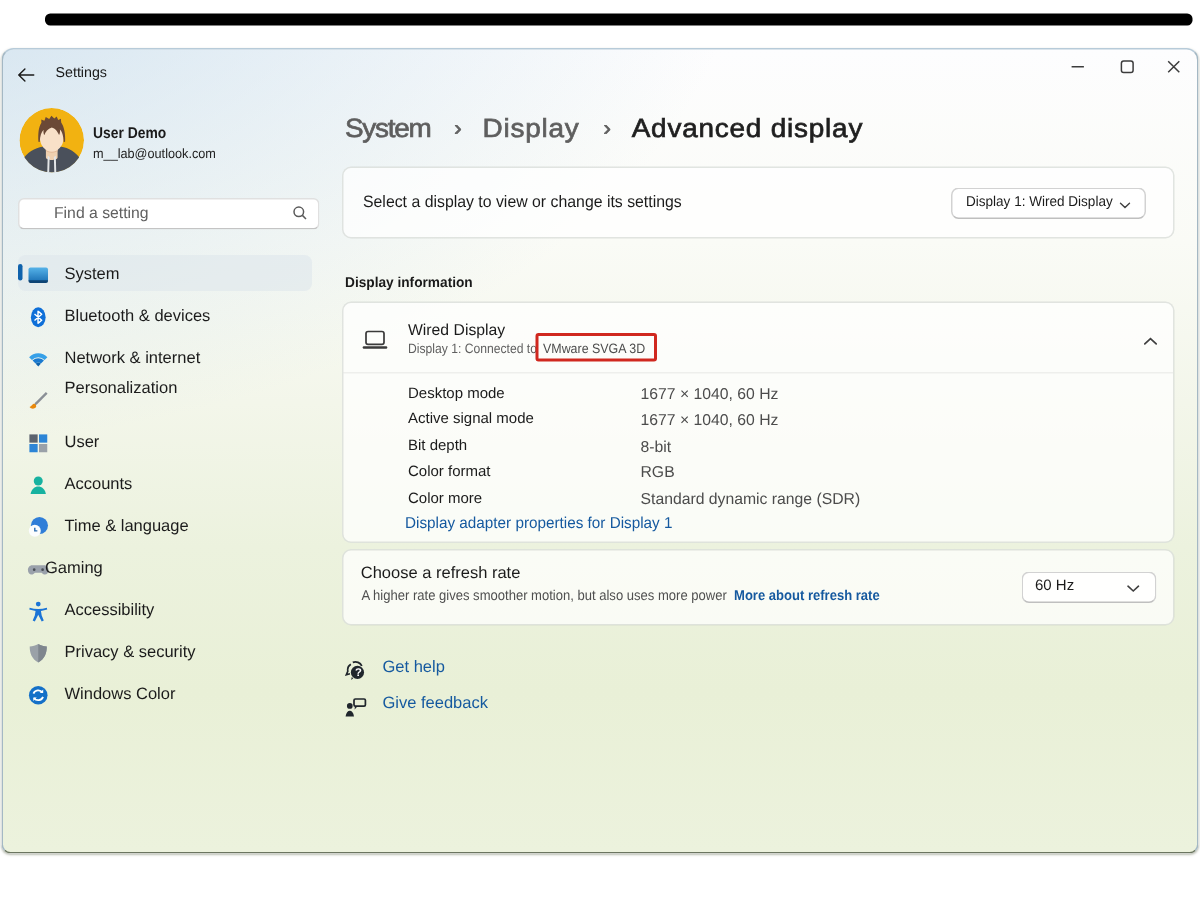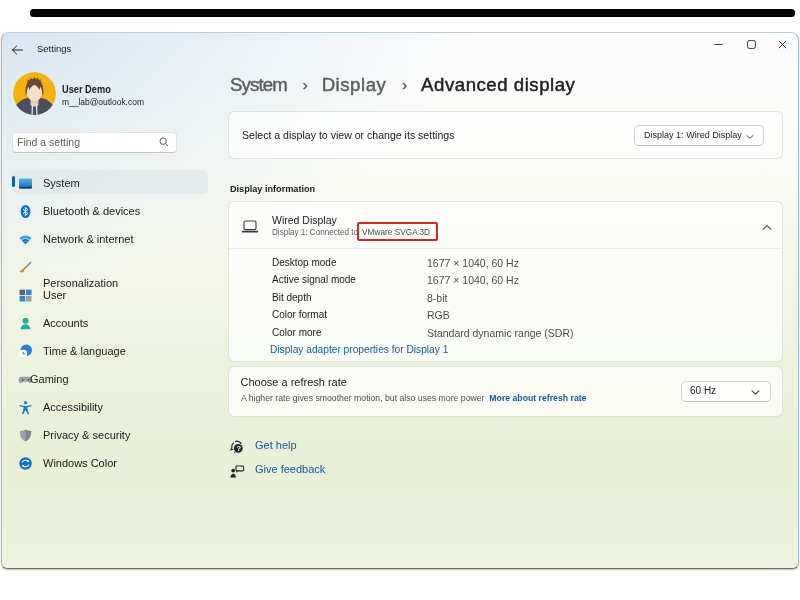--- a/index.html
+++ b/index.html
@@ -13,21 +13,21 @@
   overflow:hidden}
 .lnk{color:#15599f}
 
 #backarrow{left:9px;top:10.5px;width:13px;height:12px}
 #tbtitle{left:35px;top:9.5px;font-size:9.5px;font-weight:normal;color:#1a1a1a}
 .cap{top:6px;width:11px;height:11px}
 
 #avatar{left:11px;top:39px;width:43px;height:43px}
 #uname{left:60px;top:50px;font-size:10.5px;font-weight:bold;color:#1a1a1a;transform:scaleX(.88);transform-origin:0 0;white-space:nowrap}
 #uemail{left:60px;top:63.5px;font-size:9px;color:#222;transform:scaleX(.94);transform-origin:0 0;white-space:nowrap}
-#search{left:10px;top:98.5px;width:165px;height:21px;line-height:19px;background:#fff;border:1px solid #e0e0e0;border-bottom:1px solid #c4c4c4;border-radius:4px;font-size:10.5px;color:#606060;padding-left:4px}
+#search{left:10px;top:98.5px;width:201px;height:21px;line-height:19px;background:#fff;border:1px solid #e0e0e0;border-bottom:1px solid #c4c4c4;border-radius:4px;font-size:10.5px;color:#606060;padding-left:23px}
 #pill{left:10px;top:137px;width:196px;height:23.5px;background:rgba(223,231,236,.62);border-radius:5px}
 #pillaccent{left:10.3px;top:143px;width:2.5px;height:11px;border-radius:2px;background:#0f62ac}
 .nav{font-size:11px;color:#1b1b1b}
 .nicon{width:15px;height:15px;left:16px}
 
 #crumb{left:228px;top:42px;font-size:17.5px;font-weight:normal;-webkit-text-stroke:.45px currentColor;color:#1f1f1f;letter-spacing:.5px;transform:scaleX(1.063);transform-origin:0 50%;white-space:nowrap}
 #crumb .g{color:#5e5e5e}
 #crumb .sep{color:#5e5e5e;font-size:14px;padding:0 12.5px 0 15px;vertical-align:1.5px}
 .card{left:226px;width:554.5px;background:rgba(255,255,255,.72);border:1px solid rgba(150,160,150,.28);border-radius:6px}
 #card1{top:78px;height:47.5px}
@@ -117,21 +117,21 @@
     <svg class="nicon abs" style="top:199px" viewBox="0 0 15 15">
       <path d="M1.4 6.1 a8.6 8.6 0 0 1 12.2 0 l-1.9 1.9 a5.9 5.9 0 0 0 -8.4 0 z" fill="#36a0e8"></path>
       <path d="M3.7 8.4 a5.4 5.4 0 0 1 7.6 0 l-2 2 a2.5 2.5 0 0 0 -3.6 0 z" fill="#1a7ad0"></path>
       <path d="M5.8 10.5 a2.4 2.4 0 0 1 3.4 0 l-1.7 1.8 z" fill="#0f62ac"></path>
     </svg>
     <div class="nav abs" style="left:41px;top:200px">Network &amp; internet</div>
     <svg class="nicon abs" style="top:227px" viewBox="0 0 15 15">
       <path d="M12.6 1.4 l1.1 1.1 L6.6 9.7 4.6 10.5 5.4 8.5 z" fill="#8a8f96"></path>
       <path d="M4.8 9 c-1.4.4-1.7 1.9-3.1 2.4 1 1.3 3.1 1.4 4.1 .3 .5-.6 .4-1.6-.1-2.1 z" fill="#e8890c"></path>
     </svg>
-    <div class="nav abs" style="left:41px;top:244px">Personalization</div>
+    <div class="nav abs" style="left:41px;top:220px">Personalization</div>
     <svg class="nicon abs" style="top:255px" viewBox="0 0 15 15">
       <rect x="1.6" y="1.6" width="5.5" height="5.5" fill="#5b636e"></rect>
       <rect x="8" y="1.6" width="5.5" height="5.5" fill="#2c85d6"></rect>
       <rect x="1.6" y="8" width="5.5" height="5.5" fill="#2c85d6"></rect>
       <rect x="8" y="8" width="5.5" height="5.5" fill="#9aa1a8"></rect>
     </svg>
     <div class="nav abs" style="left:41px;top:256px">User</div>
     <svg class="nicon abs" style="top:283px" viewBox="0 0 15 15">
       <circle cx="7.5" cy="4.7" r="3" fill="#17b2a0"></circle>
       <path d="M2.4 13.3 c.6-3.3 2.7-5 5.1-5 2.4 0 4.5 1.7 5.1 5 z" fill="#17b2a0"></path>

